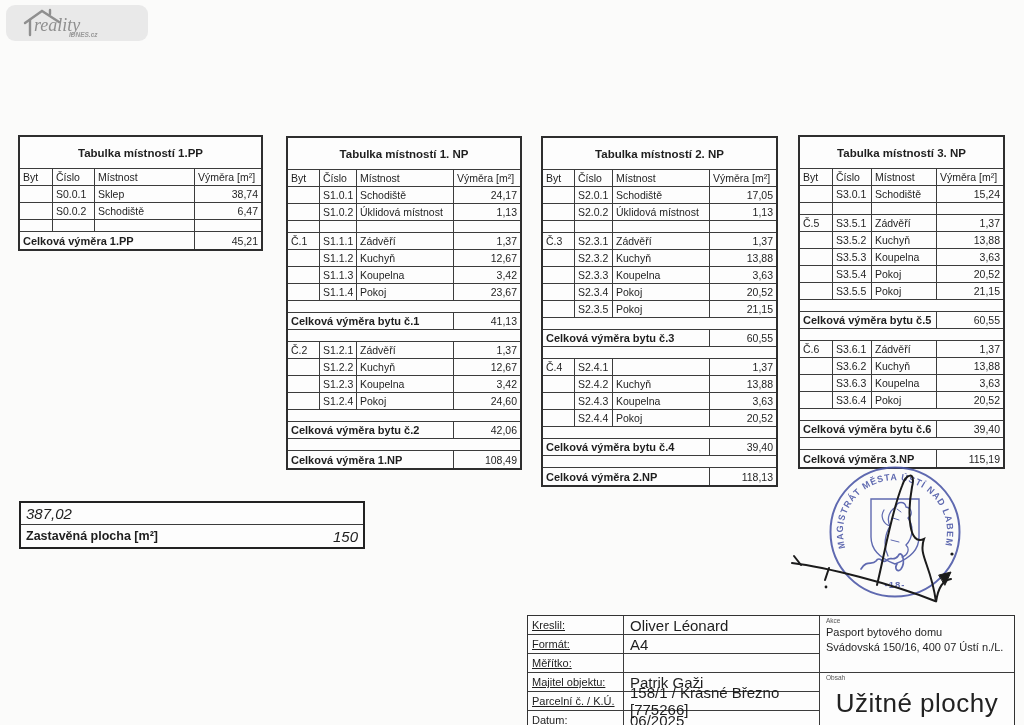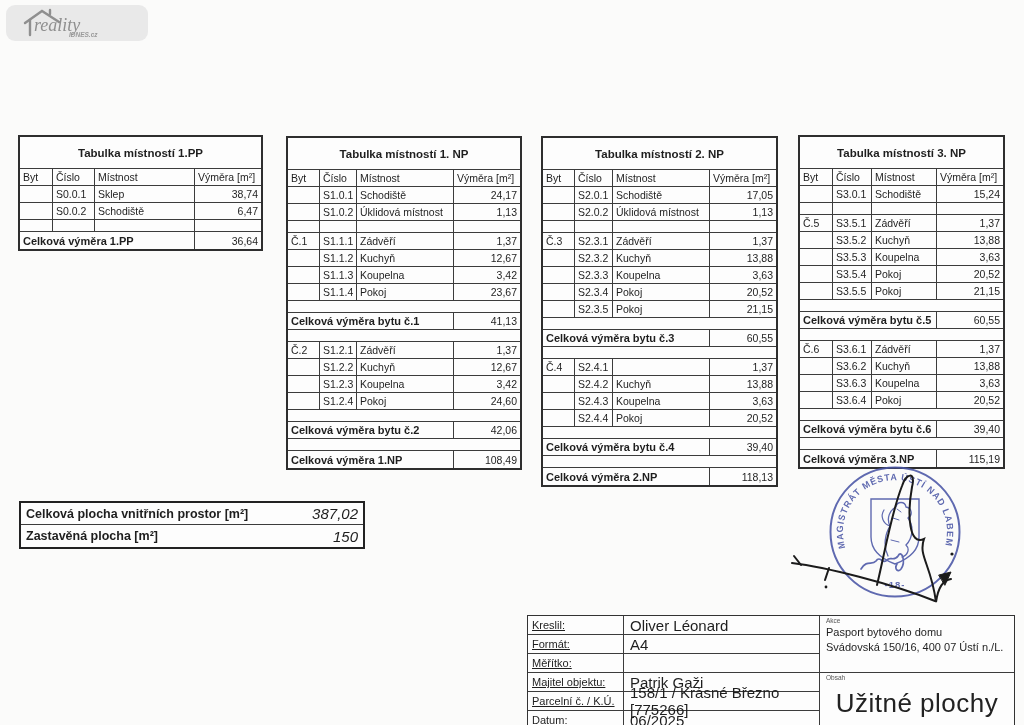--- a/index.html
+++ b/index.html
@@ -125,21 +125,21 @@
       <div class="cell num">6,47</div>
     </div>
     <div class="row h-thin">
       <div class="cell"></div>
       <div class="cell"></div>
       <div class="cell"></div>
       <div class="cell num"></div>
     </div>
     <div class="row h-norm">
       <div class="cell footer-label">Celková výměra 1.PP</div>
-      <div class="cell num">36,64</div>
+      <div class="cell num">45,21</div>
     </div>
   </div>
 <div class="rtable t2">
     <div class="row h-title">
       <div class="cell title-cell">Tabulka místností 1. NP</div>
     </div>
     <div class="row h-norm">
       <div class="cell">Byt</div>
       <div class="cell">Číslo</div>
       <div class="cell">Místnost</div>
@@ -440,21 +440,20 @@
       <div class="cell spacer-cell"></div>
     </div>
     <div class="row h-norm">
       <div class="cell footer-label">Celková výměra 3.NP</div>
       <div class="cell num">115,19</div>
     </div>
   </div>
 
 <div class="summary">
     <div class="srow">
-      <div class="slabel">Celková plocha vnitřních prostor [m²]</div>
       <div class="svalue">387,02</div>
     </div>
     <div class="srow">
       <div class="slabel">Zastavěná plocha [m²]</div>
       <div class="svalue">150</div>
     </div>
   </div>
 
 <div class="stamp-wrap">
   <svg width="230" height="165" viewBox="0 0 230 165">

